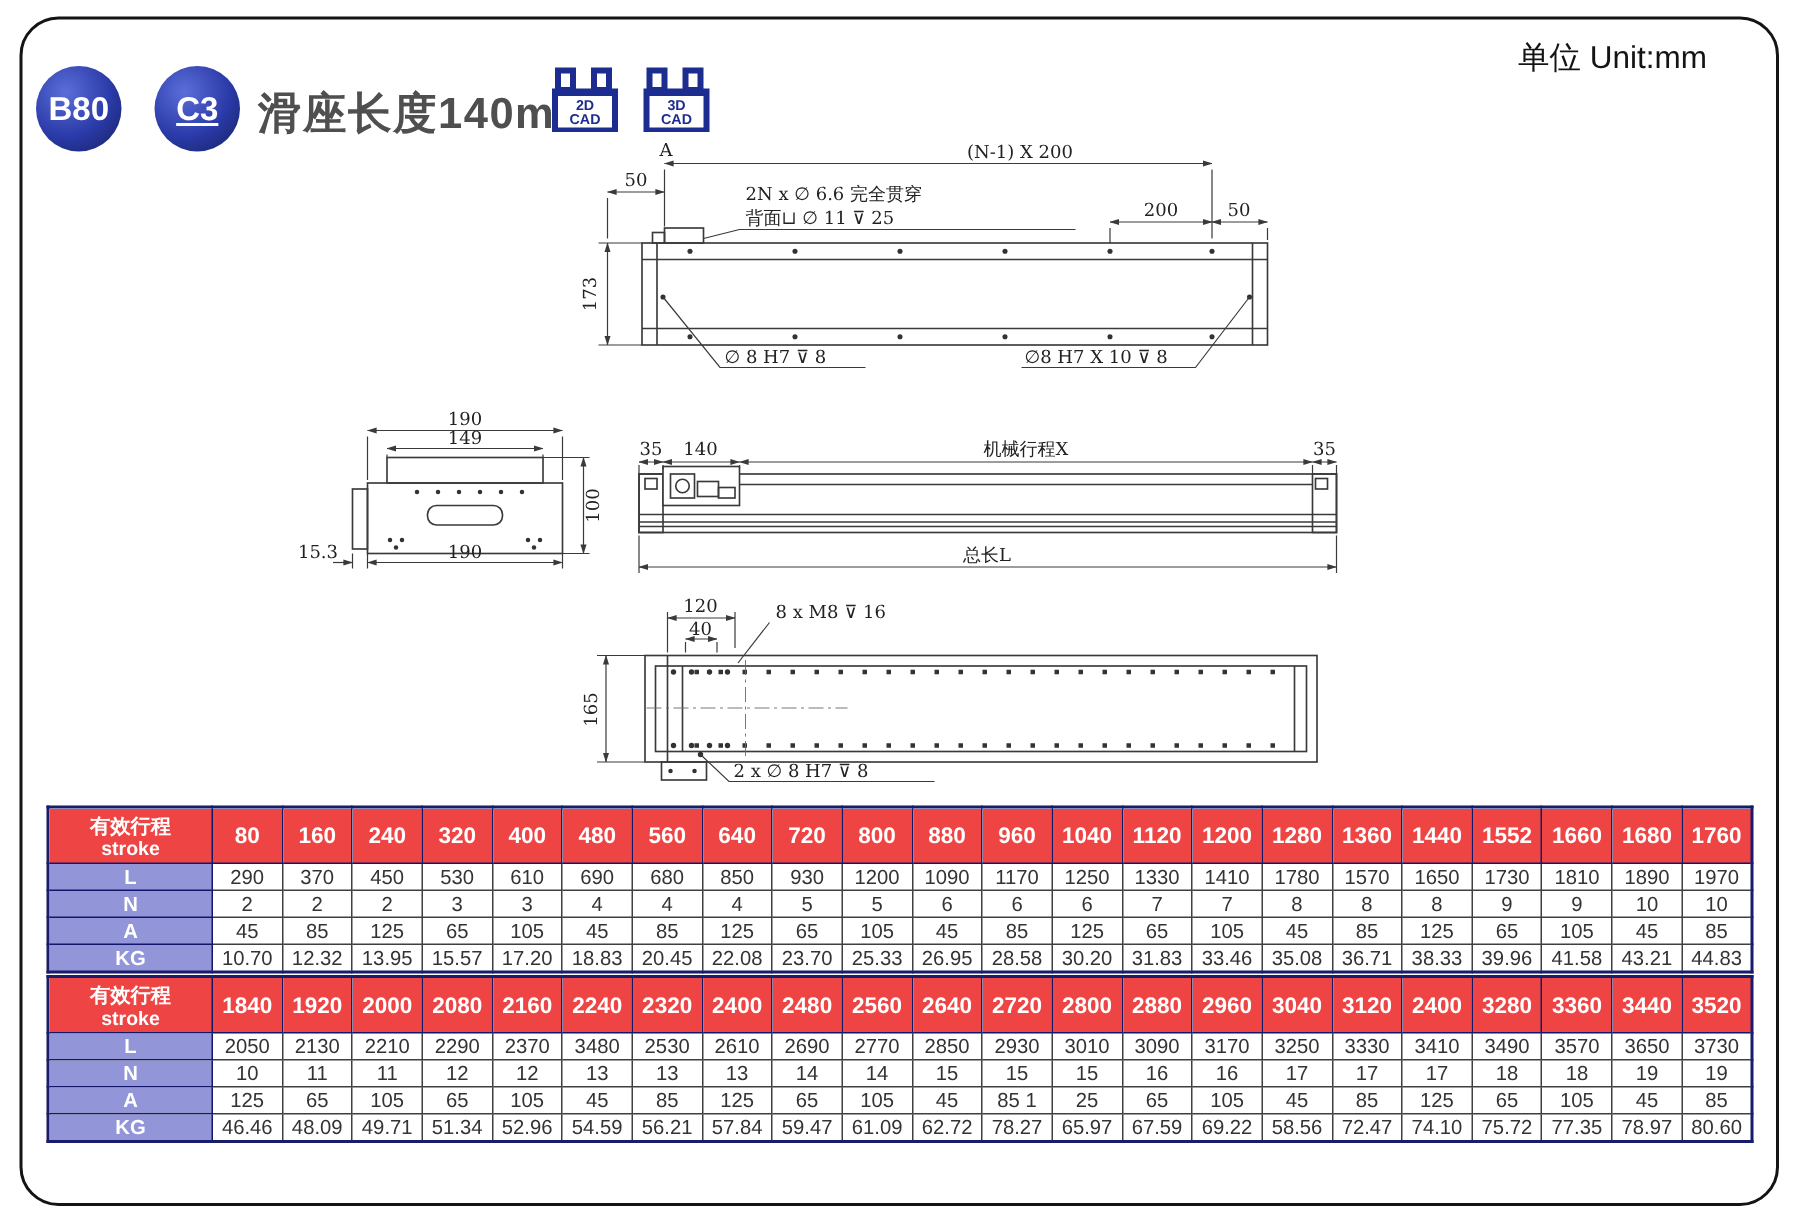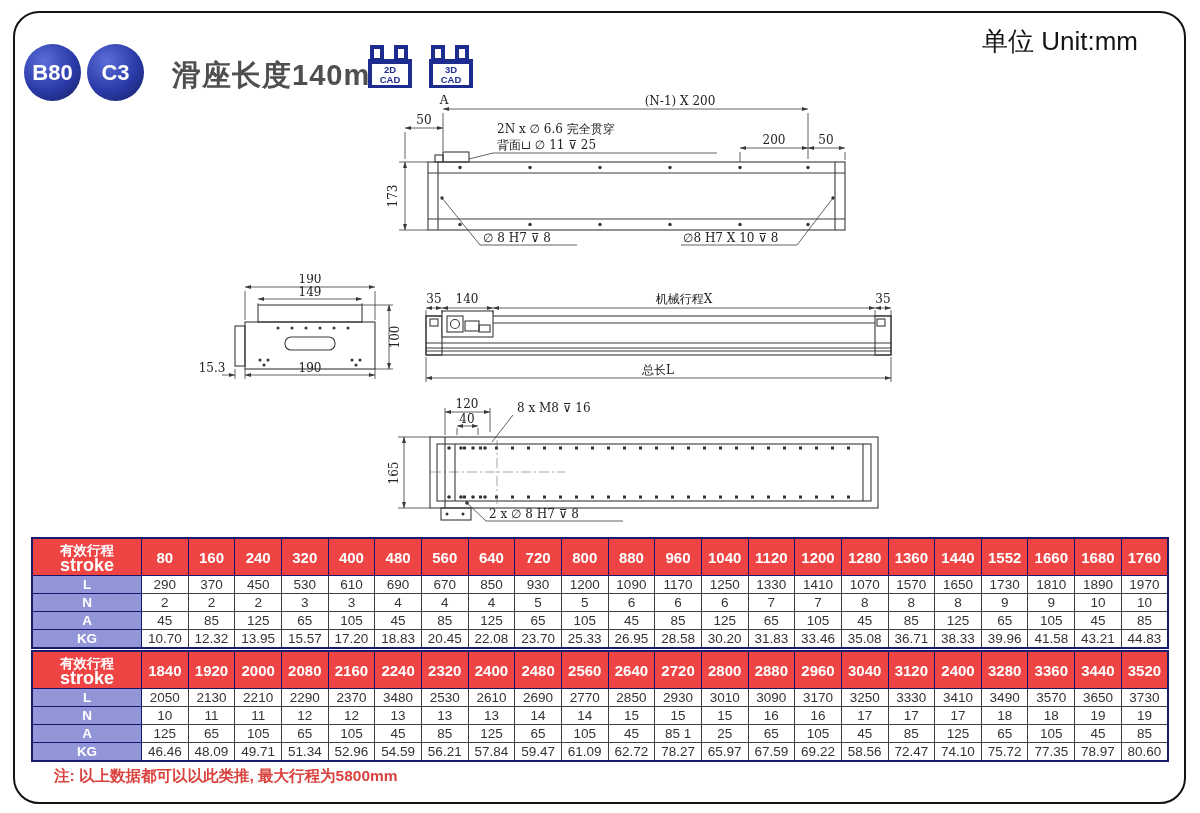--- a/index.html
+++ b/index.html
@@ -5,24 +5,24 @@
   html,body{margin:0;padding:0;background:#fff;}
   #page{position:relative;width:1200px;height:813px;background:#fff;overflow:hidden;
         font-family:"Liberation Sans",sans-serif;}
   #frame{position:absolute;left:13px;top:11px;width:1169px;height:789px;
          border:2.5px solid #141414;border-radius:26px;background:#fff;}
   .badge{position:absolute;width:57px;height:57px;border-radius:50%;color:#fff;
          display:flex;align-items:center;justify-content:center;
          font-size:22px;font-weight:bold;
          background:radial-gradient(circle at 35% 30%, #5b6ed8 0%, #2a3aa8 55%, #17205f 100%);}
   #badge-model{left:24px;top:44px;}
-  #badge-grade{left:87px;top:44px;}
+  #badge-grade{left:103px;top:44px;text-decoration:underline;}
   #page-title{position:absolute;left:172px;top:56px;font-size:29px;font-weight:600;
               color:#4f4f4f;letter-spacing:1px;}
-  #unit-label{position:absolute;right:62px;top:24px;font-size:26px;color:#141414;font-weight:500;}
+  #unit-label{position:absolute;right:62px;top:24px;font-size:21px;color:#141414;font-weight:500;}
   .cadicon{position:absolute;top:44px;cursor:pointer;}
   #cad2d{left:366px;} #cad3d{left:427px;}
   .cadicon text{font:bold 9.5px "Liberation Sans",sans-serif;fill:#1d2d8f;text-anchor:middle;}
   
   .dwg{position:absolute;}
   .dtxt{font:12px "DejaVu Serif","Liberation Serif",serif;fill:#222;}
   .mid{text-anchor:middle;}
   .body-ln{stroke:#3a3a3a;fill:none;stroke-width:1.1;}
   .dim-ln{stroke:#3a3a3a;fill:none;stroke-width:0.8;}
   .thin-ln{stroke:#6a6a6a;fill:none;stroke-width:0.6;}
@@ -31,21 +31,21 @@
   .spec{position:absolute;left:31px;width:1138px;border-collapse:collapse;table-layout:fixed;
         background:#fff;border:2px solid #191b6b;}
   #t1{top:537px;} #t2{top:650px;}
   .spec th,.spec td{text-align:center;vertical-align:middle;padding:0 1px;overflow:hidden;white-space:nowrap;}
   .spec thead th{background:#ef4444;color:#fff;font-weight:700;font-size:15px;height:36px;
                  border:1px solid #14166a;}
   .spec thead th:first-child{width:106px;}
   .spec tbody td{height:17px;font-size:13.5px;color:#333;border:1px solid #3f3f3f;background:#fff;}
   .spec tbody td:first-child{background:#9295d8;color:#fff;font-weight:700;border-color:#14166a;}
   .hl-zh{font-size:13.5px;line-height:16px;font-weight:700;}
-  .hl-en{font-size:18px;line-height:13px;font-weight:700;}
+  .hl-en{font-size:13px;line-height:13px;font-weight:700;}
   #footnote{position:absolute;left:54px;top:766px;font-size:15.5px;font-weight:600;color:#d9423d;}
 </style>
 </head>
 <body>
 
 <div id="page">
   <div id="frame"></div>
 
   <div class="badge" id="badge-model">B80</div>
   <div class="badge" id="badge-grade">C3</div>
@@ -280,30 +280,30 @@
       </thead>
       <tbody>
         <tr>
           <td>L</td>
           <td>290</td>
           <td>370</td>
           <td>450</td>
           <td>530</td>
           <td>610</td>
           <td>690</td>
-          <td>670</td>
+          <td>680</td>
           <td>850</td>
           <td>930</td>
           <td>1200</td>
           <td>1090</td>
           <td>1170</td>
           <td>1250</td>
           <td>1330</td>
           <td>1410</td>
-          <td>1070</td>
+          <td>1780</td>
           <td>1570</td>
           <td>1650</td>
           <td>1730</td>
           <td>1810</td>
           <td>1890</td>
           <td>1970</td>
         </tr>
         <tr>
           <td>N</td>
           <td>2</td>
@@ -509,14 +509,13 @@
           <td>72.47</td>
           <td>74.10</td>
           <td>75.72</td>
           <td>77.35</td>
           <td>78.97</td>
           <td>80.60</td>
         </tr>
       </tbody>
     </table>
 
-  <div id="footnote">注: 以上数据都可以以此类推, 最大行程为5800mm</div>
 </div>
 
 </body></html>

